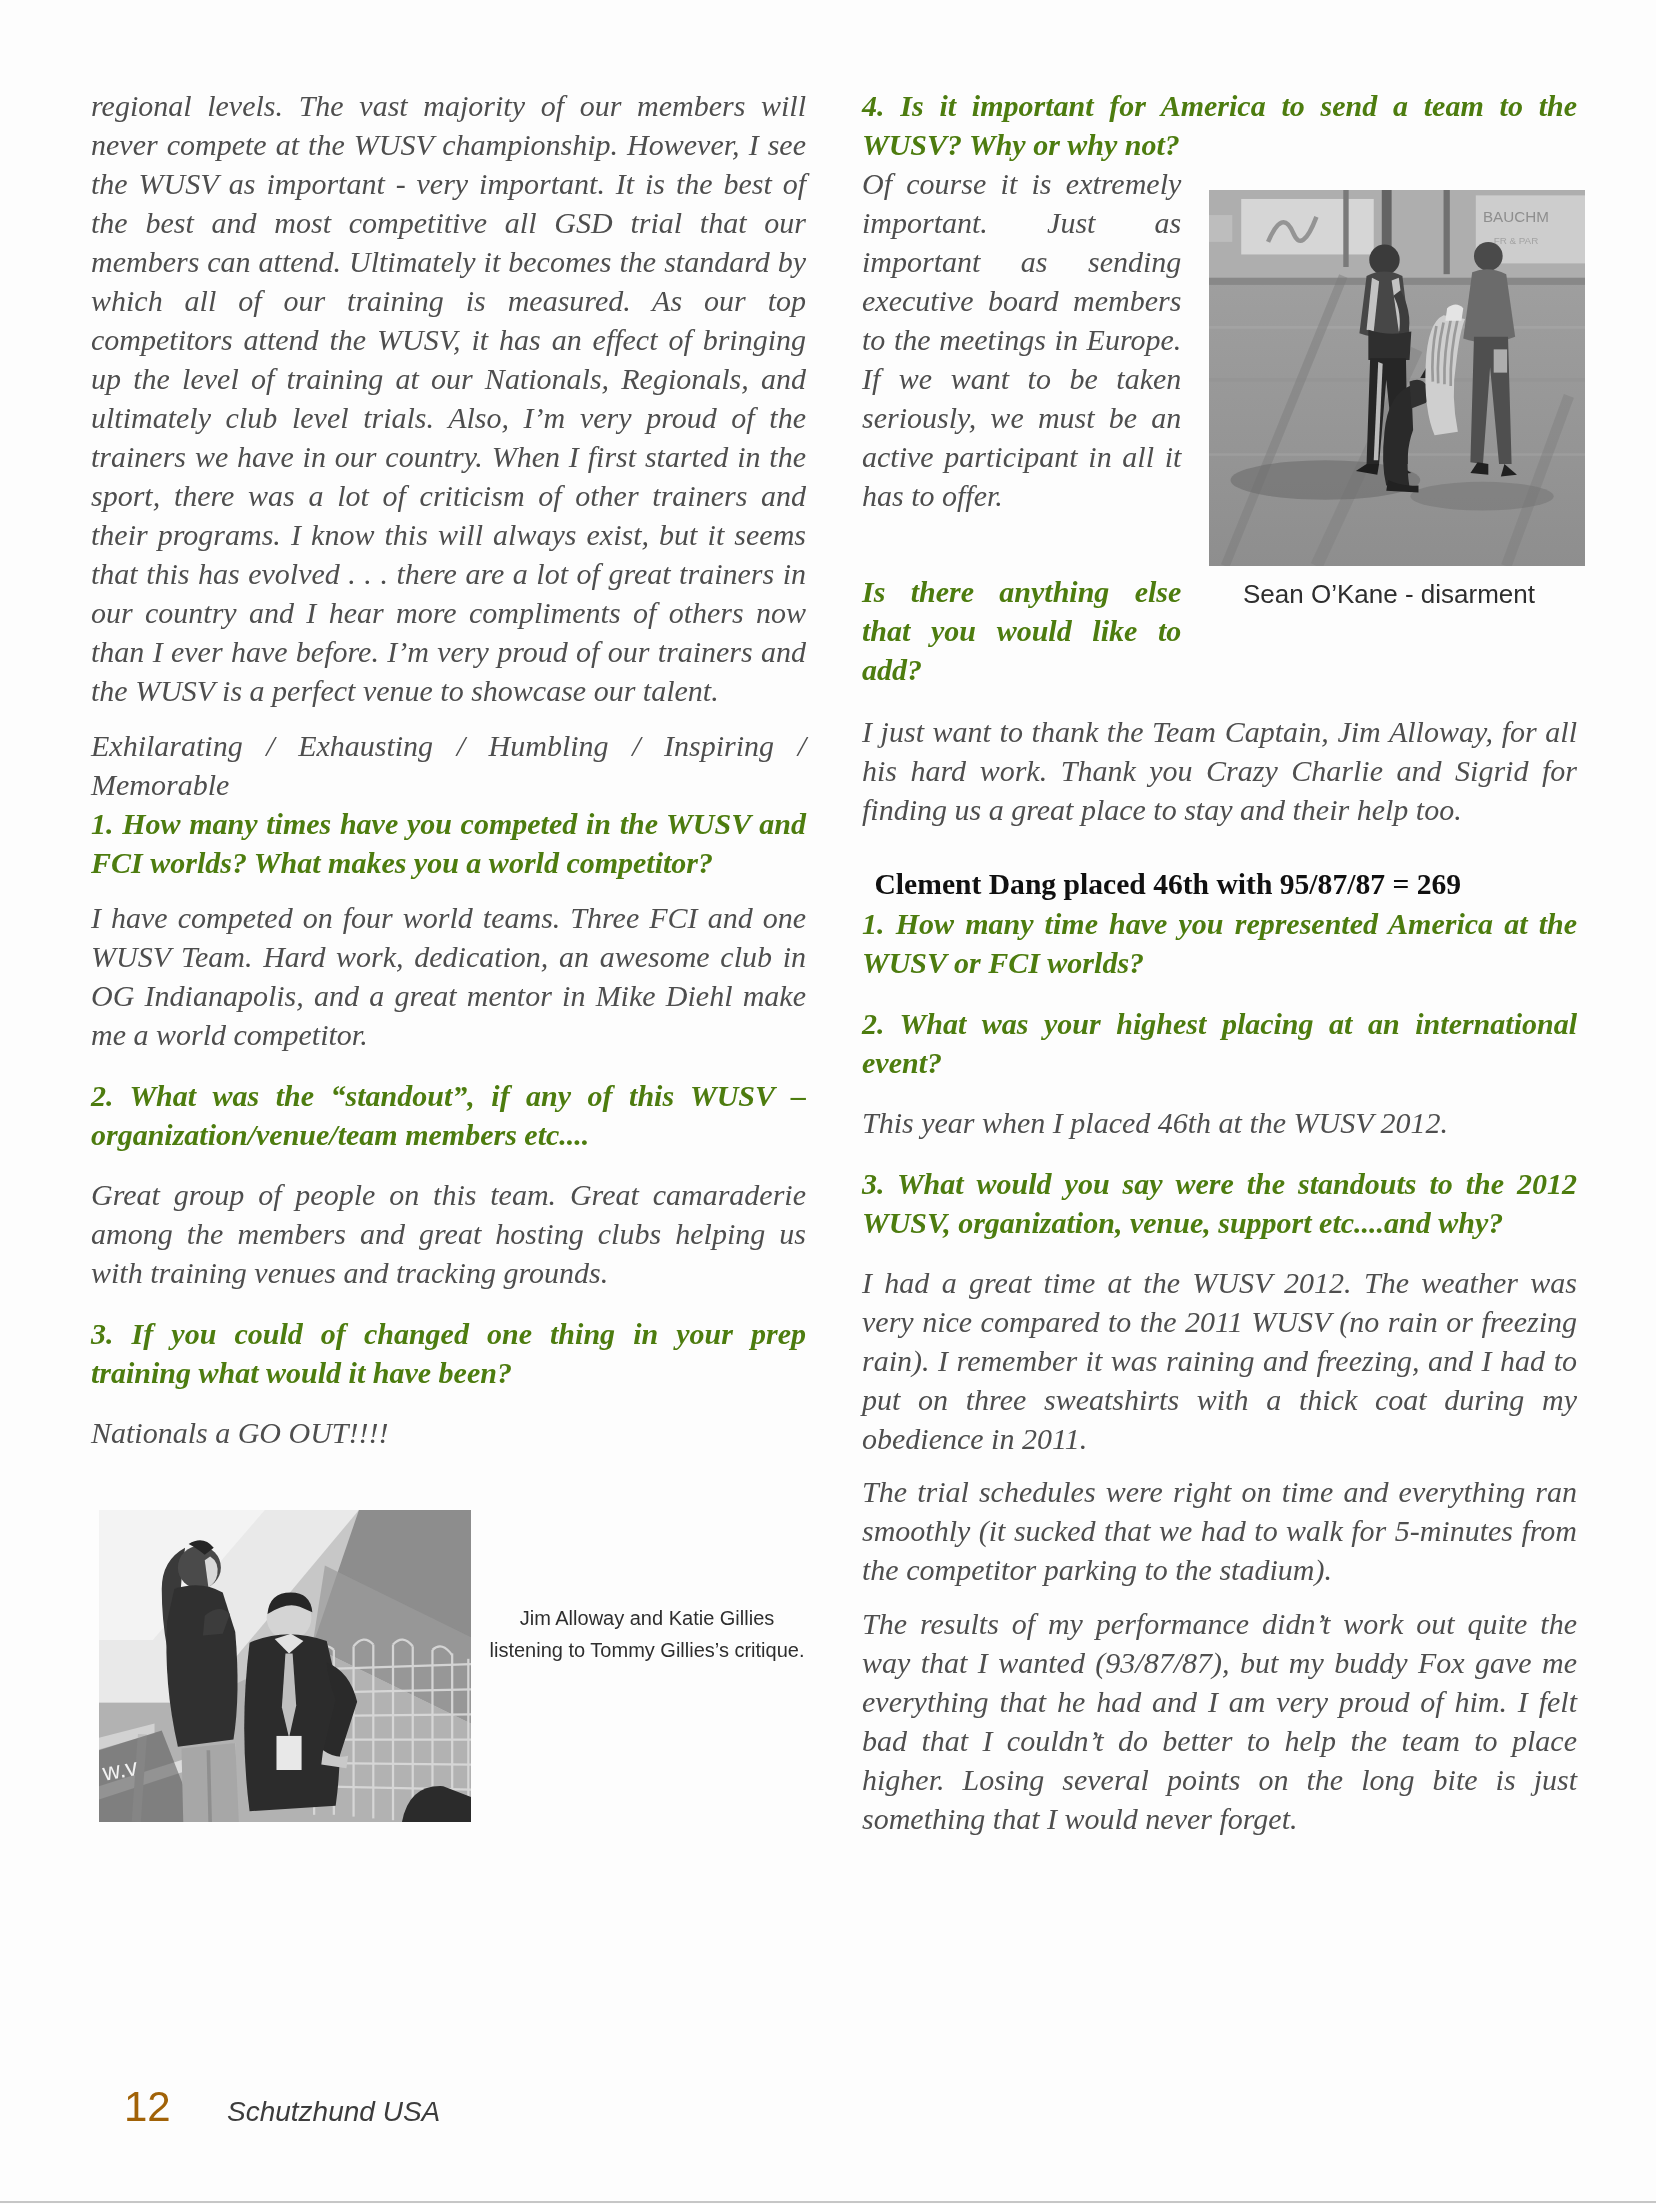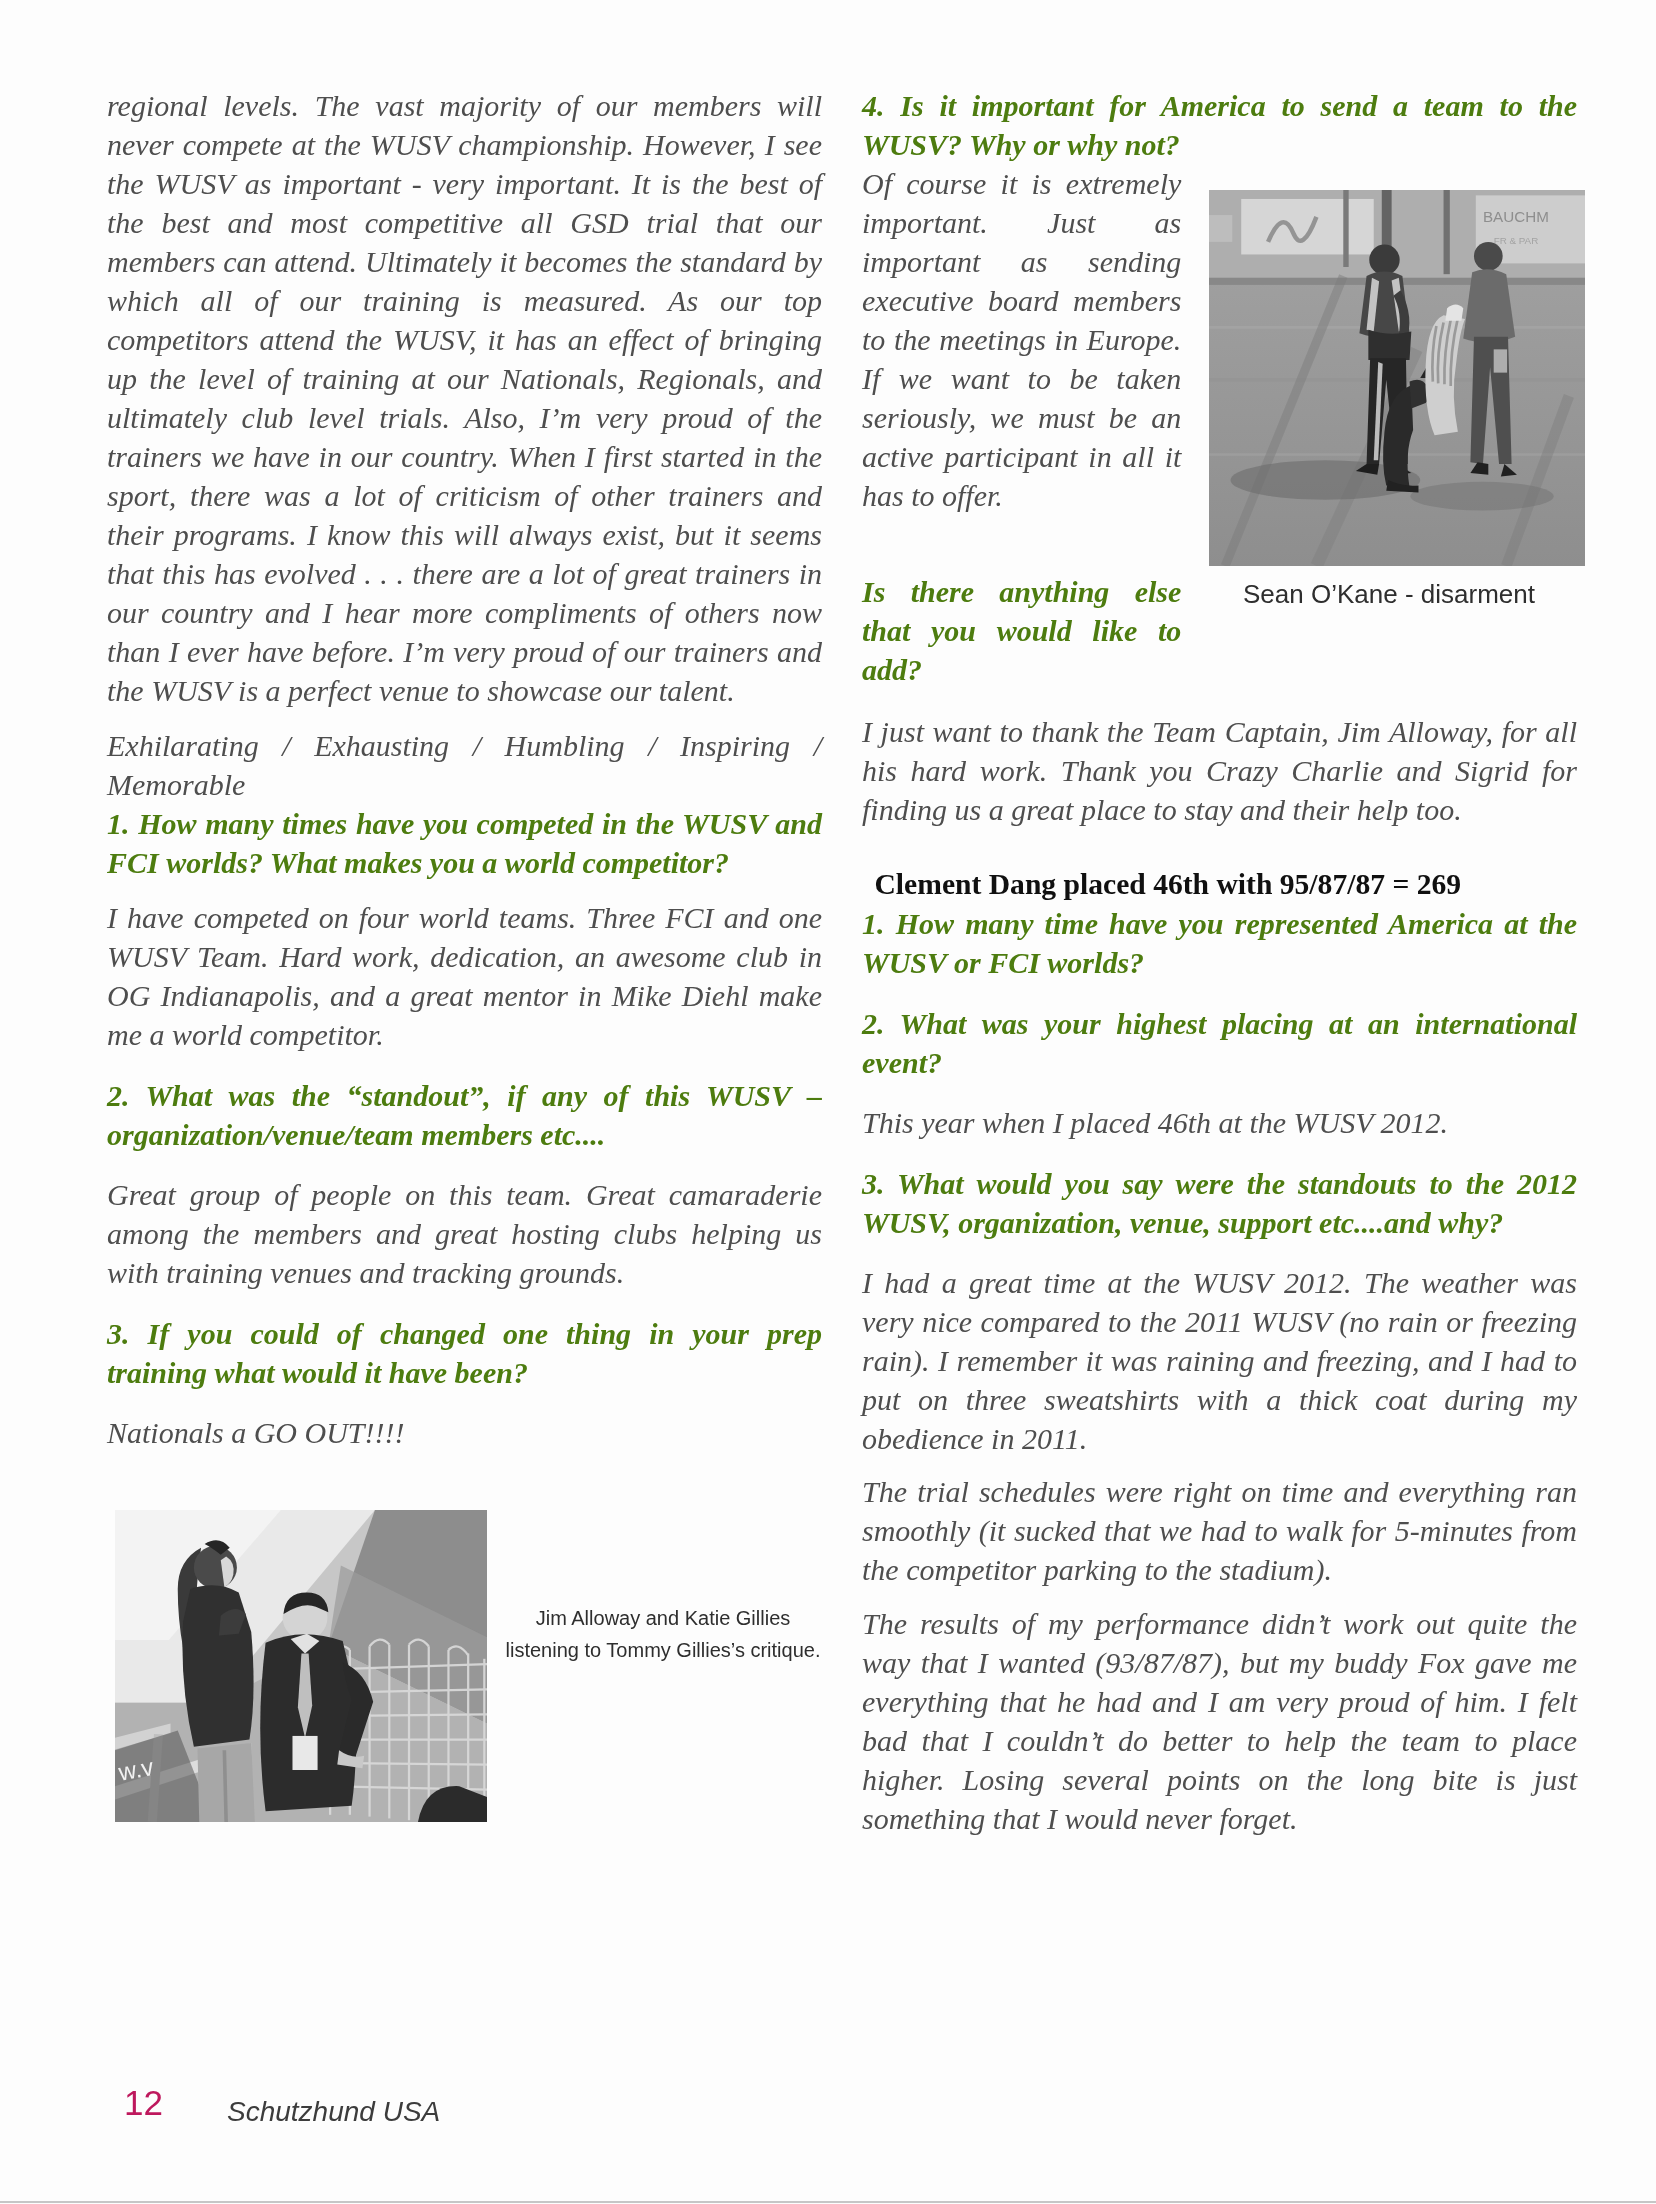--- a/index.html
+++ b/index.html
@@ -5,21 +5,21 @@
   html, body { margin: 0; padding: 0; background: #ffffff; }
   .page {
     position: relative;
     width: 1657px;
     height: 2205px;
     background: #fdfdfd;
     overflow: hidden;
     font-family: "Liberation Serif", "DejaVu Serif", serif;
   }
   .col { position: absolute; top: 86px; }
-  .col-left  { left: 107px; width: 715px; }
+  .col-left  { left: 91px; width: 715px; }
   .col-right { left: 862px; width: 715px; }
 
   p { margin: 0; }
   .answer {
     font-style: italic;
     color: #4e4e4e;
     font-size: 30px;
     line-height: 39px;
     text-align: justify;
   }
@@ -87,22 +87,22 @@
     text-align: center;
     font-size: 20px;
     line-height: 32px;
   }
 
   .footer-pagenum {
     position: absolute;
     left: 124px;
     top: 2083px;
     font-family: "Liberation Sans", "DejaVu Sans", sans-serif;
-    font-size: 35px;
-    color: #be185d;
+    font-size: 42px;
+    color: #a16207;
   }
   .footer-title {
     position: absolute;
     left: 227px;
     top: 2096px;
     font-family: "Liberation Sans", "DejaVu Sans", sans-serif;
     font-style: italic;
     font-size: 28px;
     color: #3c3c3c;
   }

